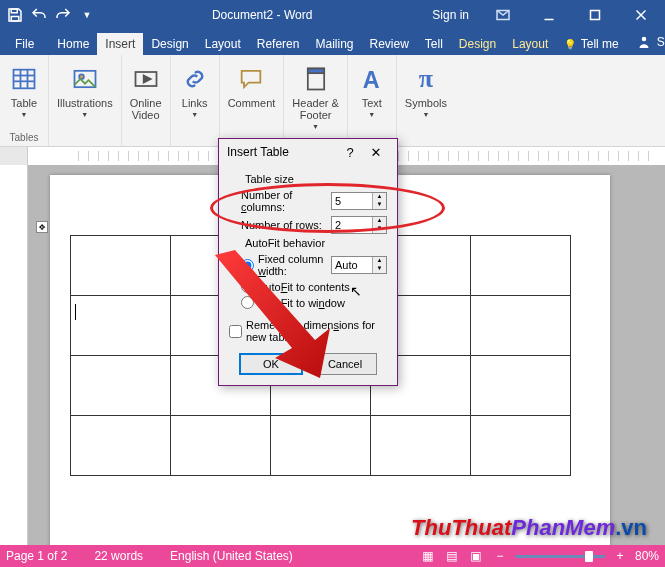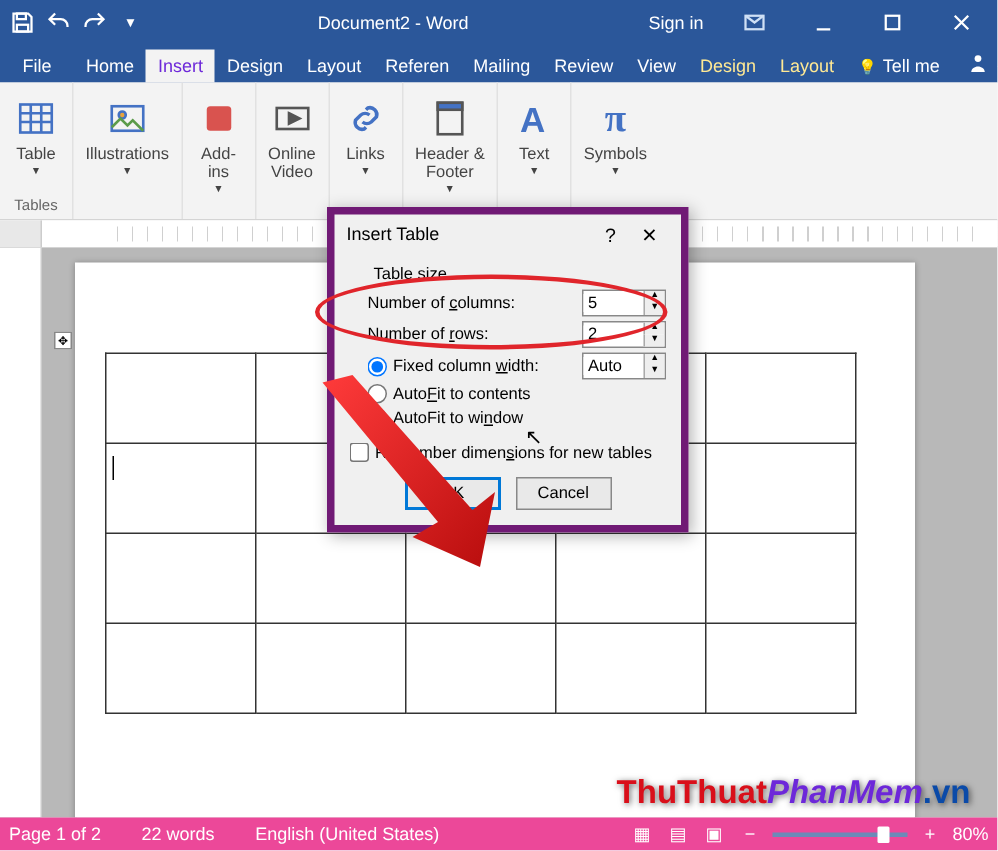--- a/index.html
+++ b/index.html
@@ -5,21 +5,21 @@
 * { box-sizing: border-box; margin: 0; padding: 0; font-family: "Segoe UI", Arial, sans-serif; }
 body { width: 665px; height: 567px; background: #f0f0f0; position: relative; overflow: hidden; }
 .titlebar { height: 30px; background: #2b579a; display: flex; align-items: center; color: #fff; font-size: 12px; }
 .qat { display: flex; align-items: center; gap: 2px; padding: 0 4px; }
 .qat-btn { width: 22px; height: 22px; display: flex; align-items: center; justify-content: center; color: #fff; cursor: pointer; }
 .title-center { flex: 1; text-align: center; font-size: 12px; }
 .title-right { display: flex; align-items: center; gap: 2px; padding-right: 2px; }
 .title-right .tb { width: 44px; height: 30px; display: flex; align-items: center; justify-content: center; font-size: 12px; }
 .ribbon-tabs { height: 25px; background: #2b579a; display: flex; align-items: flex-end; color: #fff; font-size: 12px; }
 .rtab { padding: 4px 8px; cursor: pointer; white-space: nowrap; }
-.rtab.active { background: #f3f3f3; color: #6d28d9; }
+.rtab.active { background: #f3f3f3; color: #404040; }
 .rtab.file { padding: 4px 15px; }
 .rtab.bulb::before { content: "💡"; font-size: 10px; margin-right: 4px; }
 .share-btn { margin-left: auto; padding: 4px 8px; display: flex; align-items: center; gap: 4px; }
 .ribbon { height: 92px; background: #f3f3f3; border-bottom: 1px solid #d4d4d4; display: flex; font-size: 11px; color: #444; }
 .rgroup { border-right: 1px solid #e1e1e1; padding: 2px 6px; display: flex; flex-direction: column; align-items: center; justify-content: space-between; }
 .rgroup-content { display: flex; align-items: flex-start; gap: 4px; padding-top: 4px; flex: 1; }
 .rbtn { display: flex; flex-direction: column; align-items: center; gap: 2px; padding: 2px; cursor: pointer; font-size: 11px; }
 .ricon { width: 22px; height: 22px; display: flex; align-items: center; justify-content: center; font-size: 18px; }
 .ricon-lg { width: 32px; height: 32px; font-size: 26px; }
 .rgroup-label { font-size: 10px; color: #666; padding: 1px 0; }
@@ -28,21 +28,21 @@
 .ruler-ticks { position: absolute; left: 28px; right: 0; height: 18px; background: repeating-linear-gradient(to right, #fff 0 60px, #fff 60px); }
 .ruler-ticks::before { content: ""; position: absolute; left: 50px; right: 10px; top: 4px; height: 10px; background: repeating-linear-gradient(to right, #888 0 1px, transparent 1px 10px); opacity: .4; }
 .doc-area { position: absolute; left: 0; right: 0; top: 165px; bottom: 22px; background: #b8b8b8; overflow: hidden; }
 .ruler-v { position: absolute; left: 0; top: 0; width: 28px; bottom: 0; background: #fff; border-right: 1px solid #ccc; }
 .page { position: absolute; left: 50px; top: 10px; width: 560px; height: 380px; background: #fff; box-shadow: 0 0 4px rgba(0,0,0,.3); }
 .tbl-anchor { position: absolute; left: -14px; top: 46px; width: 12px; height: 12px; border: 1px solid #888; background: #fff; font-size: 8px; display: flex; align-items: center; justify-content: center; }
 .tbl { position: absolute; left: 20px; top: 60px; border-collapse: collapse; }
 .tbl td { border: 1px solid #333; width: 100px; height: 60px; }
 .cursor-cell { position: relative; }
 .cursor-cell::after { content: ""; position: absolute; left: 4px; top: 8px; width: 1px; height: 16px; background: #000; }
-.dialog { position: absolute; left: 218px; top: 138px; width: 241px; background: #f0f0f0; border: 5px solid #701a75; box-shadow: 2px 2px 10px rgba(0,0,0,.3); font-size: 12px; z-index: 50; }
+.dialog { position: absolute; left: 218px; top: 138px; width: 180px; background: #f0f0f0; border: 1px solid #701a75; box-shadow: 2px 2px 10px rgba(0,0,0,.3); font-size: 12px; z-index: 50; }
 .dlg-title { height: 26px; display: flex; align-items: center; padding: 0 8px; font-size: 12px; }
 .dlg-title span:first-child { flex: 1; }
 .dlg-help, .dlg-close { width: 26px; text-align: center; cursor: pointer; font-size: 13px; }
 .dlg-body { padding: 6px 10px 10px; }
 .dlg-sec { font-size: 11px; margin: 2px 16px 4px; }
 .dlg-row { display: flex; align-items: center; margin: 3px 0 3px 12px; font-size: 11px; }
 .dlg-row label { flex: 1; }
 .dlg-row u { text-decoration: underline; }
 .spinfield { display: flex; align-items: center; border: 1px solid #888; background: #fff; height: 18px; width: 56px; }
 .spinfield input { border: none; width: 40px; font-size: 11px; padding: 0 3px; outline: none; }
@@ -51,21 +51,21 @@
 .radio-row { display: flex; align-items: center; margin: 3px 0 3px 12px; font-size: 11px; gap: 4px; justify-content: space-between; }
 .radio-row span.lbl { flex: 1; }
 .chk-row { display: flex; align-items: center; margin: 10px 0 10px 0; font-size: 11px; gap: 4px; }
 .dlg-btns { display: flex; justify-content: center; gap: 10px; margin-top: 4px; }
 .dlg-btn { width: 64px; height: 22px; border: 1px solid #888; background: #e9e9e9; font-size: 11px; cursor: pointer; }
 .dlg-btn.ok { border: 2px solid #0078d7; }
 .red-ellipse { position: absolute; border: 3px solid #e0252b; border-radius: 50%; pointer-events: none; z-index: 60; }
 .red-arrow { position: absolute; z-index: 55; pointer-events: none; }
 .mouse-cursor { position: absolute; left: 350px; top: 283px; font-size: 14px; z-index: 70; pointer-events: none; }
 .watermark { position: absolute; right: 18px; bottom: 26px; z-index: 80; font-family: Arial, sans-serif; filter: drop-shadow(1px 1px 2px rgba(0,0,0,.6)); }
-.wm1 { color: #d90f1a; font-weight: 800; font-size: 22px; }
+.wm1 { color: #d90f1a; font-weight: 800; font-size: 22px; font-style: italic; }
 .wm2 { color: #6d28d9; font-weight: 800; font-size: 22px; font-style: italic; }
 .wm3 { color: #0a4aa8; font-weight: 800; font-size: 22px; }
 .statusbar { position: absolute; left: 0; right: 0; bottom: 0; height: 22px; background: #ec4899; color: #fff; display: flex; align-items: center; font-size: 12px; padding: 0 6px; gap: 27px; }
 .statusbar .right { margin-left: auto; display: flex; align-items: center; gap: 6px; }
 .sb-icon { width: 18px; text-align: center; }
 .zoom-slider { width: 90px; height: 3px; background: #6b8ab8; position: relative; }
 .zoom-slider::before { content: ""; position: absolute; left: 70px; top: -4px; width: 8px; height: 11px; background: #fff; border-radius: 1px; }
 svg.ic { width: 18px; height: 18px; }
 </style>
 </head>
@@ -124,21 +124,21 @@
 
 <div class="ribbon-tabs">
   <div class="rtab file">File</div>
   <div class="rtab">Home</div>
   <div class="rtab active">Insert</div>
   <div class="rtab">Design</div>
   <div class="rtab">Layout</div>
   <div class="rtab">Referen</div>
   <div class="rtab">Mailing</div>
   <div class="rtab">Review</div>
-  <div class="rtab">View</div>
+  <div class="rtab">Tell</div>
   <div class="rtab" style="color:#ffe994">Design</div>
   <div class="rtab" style="color:#ffe994">Layout</div>
   <div class="rtab bulb">Tell me</div>
   <div class="share-btn">
     <svg class="ic" viewBox="0 0 24 24" fill="#fff">
         <circle cx="12" cy="8" r="3"></circle>
         <path d="M6 20c0-3 3-5 6-5s6 2 6 5"></path>
       </svg>
     <span>Share</span>
   </div>
@@ -176,35 +176,20 @@
         <span>Illustrations</span>
         <span style="font-size:7px">▼</span>
       </div>
     </div>
     <div class="rgroup-label">&nbsp;</div>
   </div>
   <div class="rgroup">
     <div class="rgroup-content">
       <div class="rbtn">
         <div class="ricon ricon-lg">
-            <svg viewBox="0 0 24 24" width="28" height="28" fill="#d9534f">
-              <rect x="5" y="5" width="14" height="14" rx="2"></rect>
-            </svg>
-          </div>
-        <span style="white-space:pre-line;text-align:center">Add-
-ins</span>
-        <span style="font-size:7px">▼</span>
-      </div>
-    </div>
-    <div class="rgroup-label">&nbsp;</div>
-  </div>
-  <div class="rgroup">
-    <div class="rgroup-content">
-      <div class="rbtn">
-        <div class="ricon ricon-lg">
             <svg viewBox="0 0 24 24" width="28" height="28" fill="none" stroke="#555" stroke-width="1.5">
               <rect x="3" y="6" width="18" height="12"></rect>
               <polygon points="10,9 16,12 10,15" fill="#555"></polygon>
             </svg>
           </div>
         <span style="white-space:pre-line;text-align:center">Online
 Video</span>
       </div>
     </div>
     <div class="rgroup-label">&nbsp;</div>
@@ -213,20 +198,33 @@
     <div class="rgroup-content">
       <div class="rbtn">
         <div class="ricon ricon-lg">
             <svg viewBox="0 0 24 24" width="28" height="28" fill="none" stroke="#4472c4" stroke-width="2">
               <path d="M10 14a4 4 0 005 0l3-3a4 4 0 00-5-5l-1 1"></path>
               <path d="M14 10a4 4 0 00-5 0l-3 3a4 4 0 005 5l1-1"></path>
             </svg>
           </div>
         <span>Links</span>
         <span style="font-size:7px">▼</span>
+      </div>
+    </div>
+    <div class="rgroup-label">&nbsp;</div>
+  </div>
+  <div class="rgroup">
+    <div class="rgroup-content">
+      <div class="rbtn">
+        <div class="ricon ricon-lg">
+            <svg viewBox="0 0 24 24" width="28" height="28" fill="none" stroke="#b58e3e" stroke-width="1.5">
+              <path d="M4 5h16v10H10l-4 4v-4H4z"></path>
+            </svg>
+          </div>
+        <span>Comment</span>
       </div>
     </div>
     <div class="rgroup-label">&nbsp;</div>
   </div>
   <div class="rgroup">
     <div class="rgroup-content">
       <div class="rbtn">
         <div class="ricon ricon-lg">
             <svg viewBox="0 0 24 24" width="28" height="28" fill="none" stroke="#555" stroke-width="1.5">
               <rect x="5" y="3" width="14" height="18"></rect>
@@ -331,20 +329,21 @@
     <div class="dlg-row">
       <label>Number of <u>r</u>ows:</label>
       <div class="spinfield">
         <input value="2" style="">
         <div class="spin-btns">
             <span>▲</span>
             <span>▼</span>
           </div>
       </div>
     </div>
+    <div class="dlg-sec">AutoFit behavior</div>
     <div class="radio-row">
       <input type="radio" checked="" style="">
       <span class="lbl">Fixed column <u>w</u>idth:</span>
       <div class="spinfield">
         <input value="Auto" style="">
         <div class="spin-btns">
             <span>▲</span>
             <span>▼</span>
           </div>
       </div>

